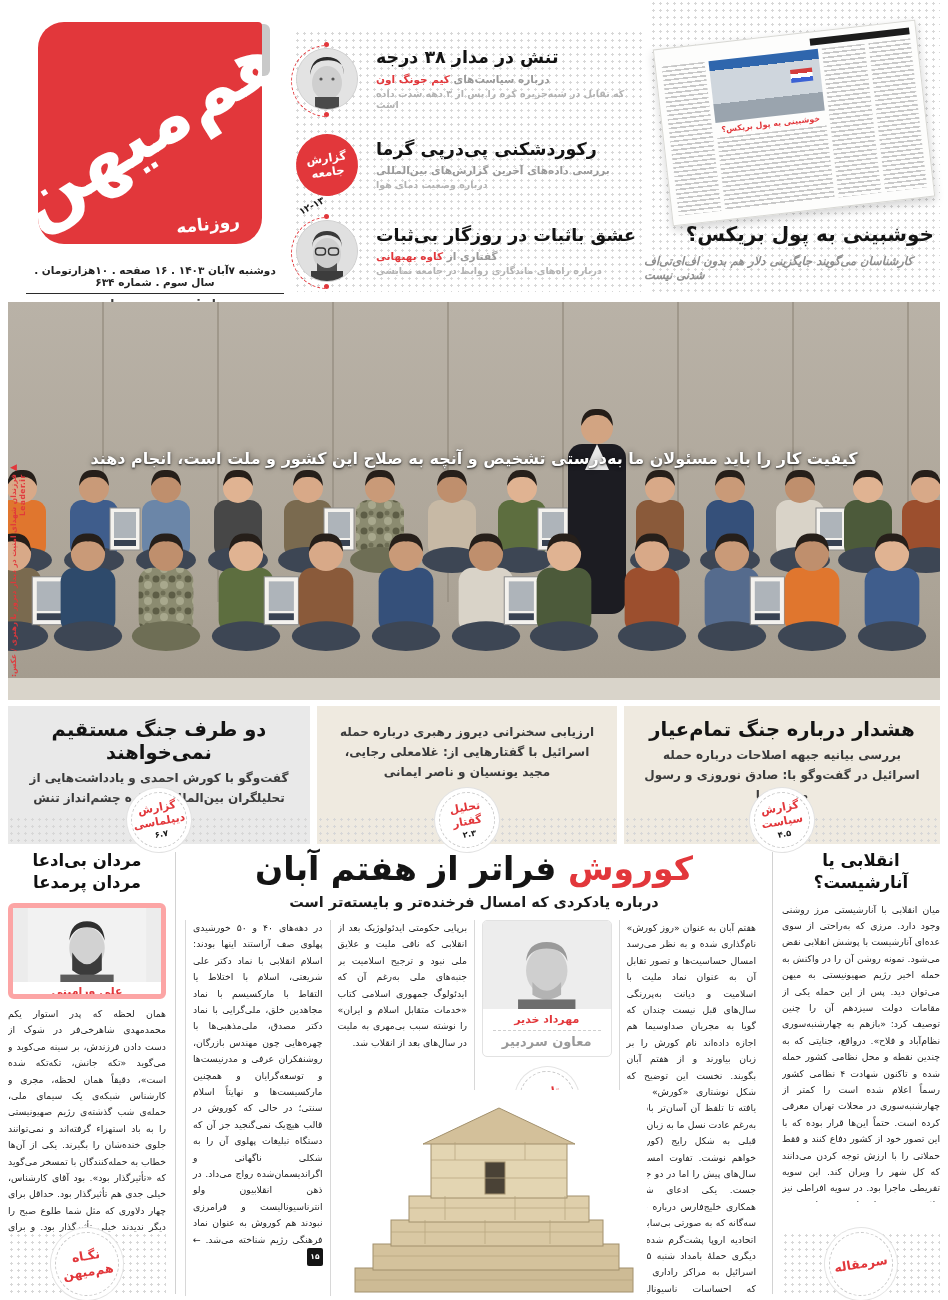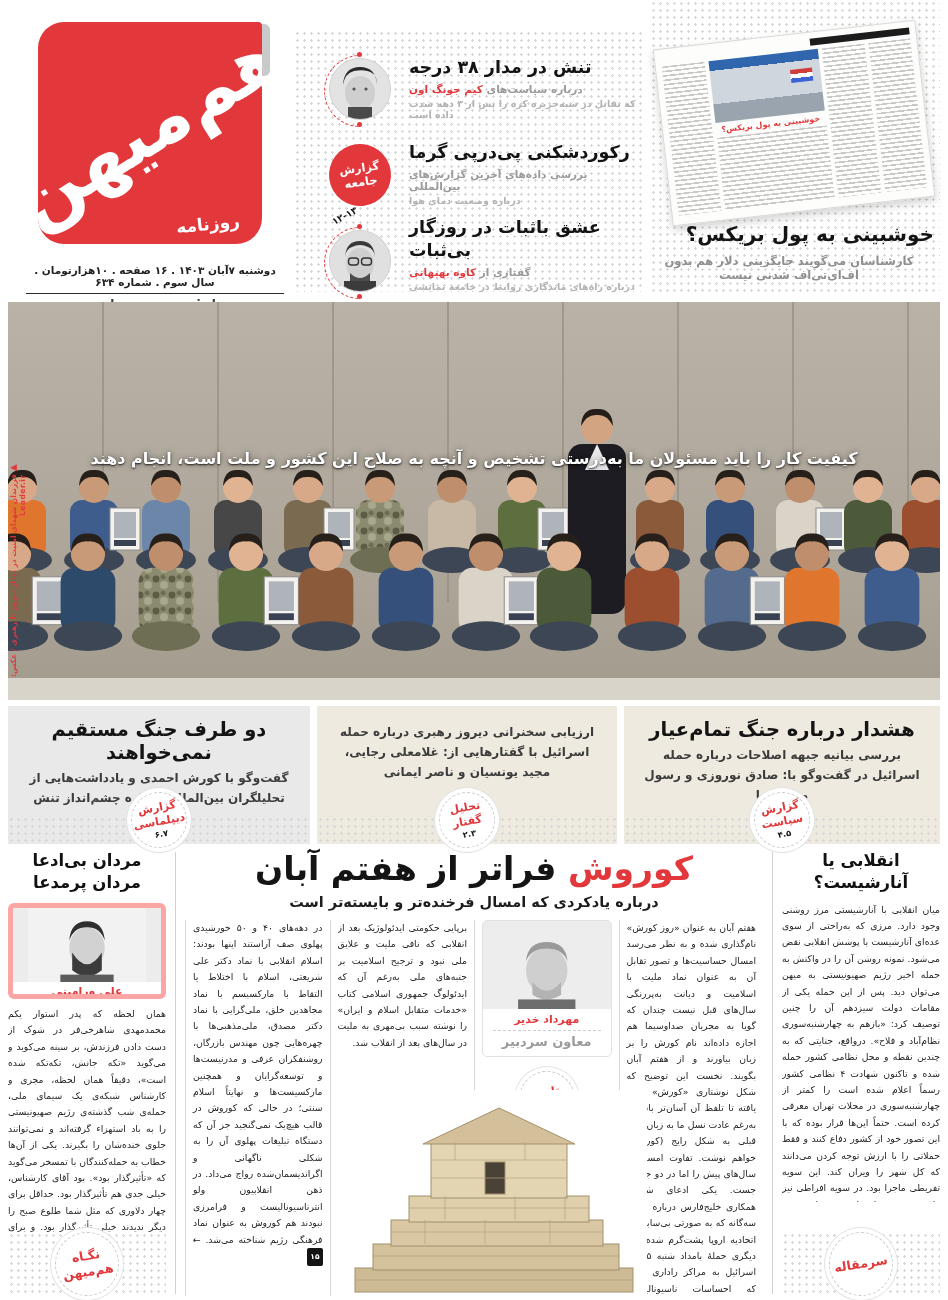--- a/index.html
+++ b/index.html
@@ -18,21 +18,21 @@
   .logo-red { position:absolute; inset:0 10px 10px 0; background:#e2373b; border-radius:26px; border-top-right-radius:4px;
               display:flex; align-items:center; justify-content:center; overflow:hidden; }
   .logo-script { color:#fff; font-weight:bold; font-size:74px; transform:rotate(-32deg) translate(2px,-6px); letter-spacing:-4px; line-height:.9; }
   .logo-paper-type { position:absolute; right:22px; bottom:10px; color:#fff; font-size:17px; font-weight:bold; transform:rotate(-6deg); }
   .dateline { margin-top:6px; font-size:10.5px; font-weight:bold; color:#222; text-align:center; direction:rtl;
               padding:4px 0 5px; border-bottom:1.5px solid #2b2b2b; }
   .siteurl { font-size:12px; font-weight:bold; color:#3a3a3a; text-align:center; letter-spacing:3.5px; padding:4px 0 3px;
              border-bottom:1.5px solid #2b2b2b; }
 
   .teasers { position:absolute; left:286px; top:30px; width:348px; height:262px; padding:4px 2px; }
-  .teaser { position:relative; display:flex; align-items:flex-end; height:86px; direction:ltr;margin-left:33px; }
+  .teaser { position:relative; display:flex; align-items:center; height:86px; direction:ltr; }
   .t-circle-wrap { position:relative; width:70px; flex:0 0 70px; margin-top:4px; }
   .t-arc { position:absolute; left:-5px; top:-3px; width:72px; height:72px; border-radius:50%;
            border:1.6px dashed #e2373b; clip-path:inset(-3px 52% -3px -3px); }
   .t-dot-a,.t-dot-b { position:absolute; width:5px; height:5px; border-radius:50%; background:#e2373b; }
   .t-dot-a { left:28px; top:-6px; } .t-dot-b { left:28px; top:64px; }
   .t-photo { position:relative; width:62px; height:62px; border-radius:50%; overflow:hidden; background:#dcdcdc; border:1px solid #cfcfcf; }
   .t-photo svg { display:block; width:100%; height:100%; }
   .t-badge-red { position:relative; width:62px; height:62px; border-radius:50%; background:#e2373b; color:#fff;
                  display:flex; flex-direction:column; align-items:center; justify-content:center;
                  font-weight:bold; font-size:11.5px; line-height:1.25; transform:rotate(-8deg); text-align:center; }
@@ -48,21 +48,21 @@
            box-shadow:0 4px 10px rgba(0,0,0,.18); transform:rotate(-6.5deg); padding:6px; direction:rtl; overflow:hidden; }
   .thumb-bar { height:7px; background:#1c1c1c; margin-bottom:4px; width:40%; }
   .thumb-grid { display:flex; gap:4px; height:150px; }
   .th-col { flex:1; background:repeating-linear-gradient(#c9c9c9 0 1.6px, transparent 1.6px 4.4px); }
   .th-main { flex:2.6; display:flex; flex-direction:column; gap:3px; }
   .th-photo { height:62px; background:linear-gradient(#2f66ad 0 16%, #cfd6dd 16% 70%, #9aa4ae 70%); position:relative; }
   .th-flag { position:absolute; top:18px; right:8px; width:22px; height:13px; background:linear-gradient(#d43c3c 33%, #fff 33% 66%, #3c62d4 66%); }
   .th-headline { color:#e2373b; font-weight:bold; font-size:8px; text-align:center; }
   .th-rest { flex:1; background:repeating-linear-gradient(#c9c9c9 0 1.6px, transparent 1.6px 4.4px); }
   .brics-head { position:absolute; right:6px; top:222px; width:100%; text-align:right; font-size:20px; font-weight:bold; color:#141414; direction:rtl; }
-  .brics-sub { position:absolute; right:6px; top:254px; width:100%; text-align:center; font-size:11.5px; font-weight:bold; color:#8f8f8f; direction:rtl; }
+  .brics-sub { position:absolute; right:6px; top:254px; width:100%; text-align:left; font-size:11.5px; font-weight:bold; color:#8f8f8f; direction:rtl;font-style:italic; }
 
   
   .hero { position:absolute; left:8px; top:302px; width:932px; height:398px; overflow:hidden; }
   .hero svg.scene { position:absolute; inset:0; width:100%; height:100%; }
   .kicker { position:absolute; top:9px; left:0; width:100%; text-align:center; color:#fff; font-size:16.5px; font-weight:bold;
             text-shadow:0 1px 2px rgba(0,0,0,.8), 0 0 6px rgba(0,0,0,.5); }
   .hero-headline { position:absolute; top:40px; left:0; width:100%; text-align:center; color:#14110e; font-size:54px;
                    font-weight:bold; letter-spacing:-1px; white-space:nowrap; text-shadow:0 1px 0 rgba(255,255,255,.25); }
   .hero-sub { position:absolute; top:147px; left:0; width:100%; text-align:center; color:#fff; font-size:16px; font-weight:bold;
               text-shadow:0 1px 2px rgba(0,0,0,.8), 0 0 6px rgba(0,0,0,.45); }

